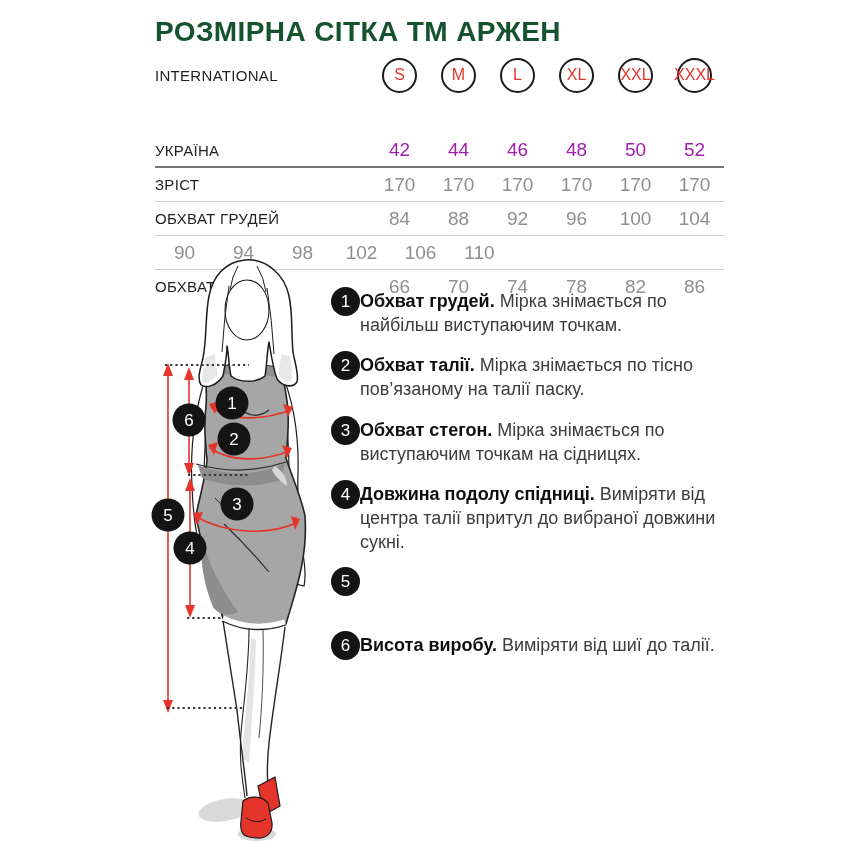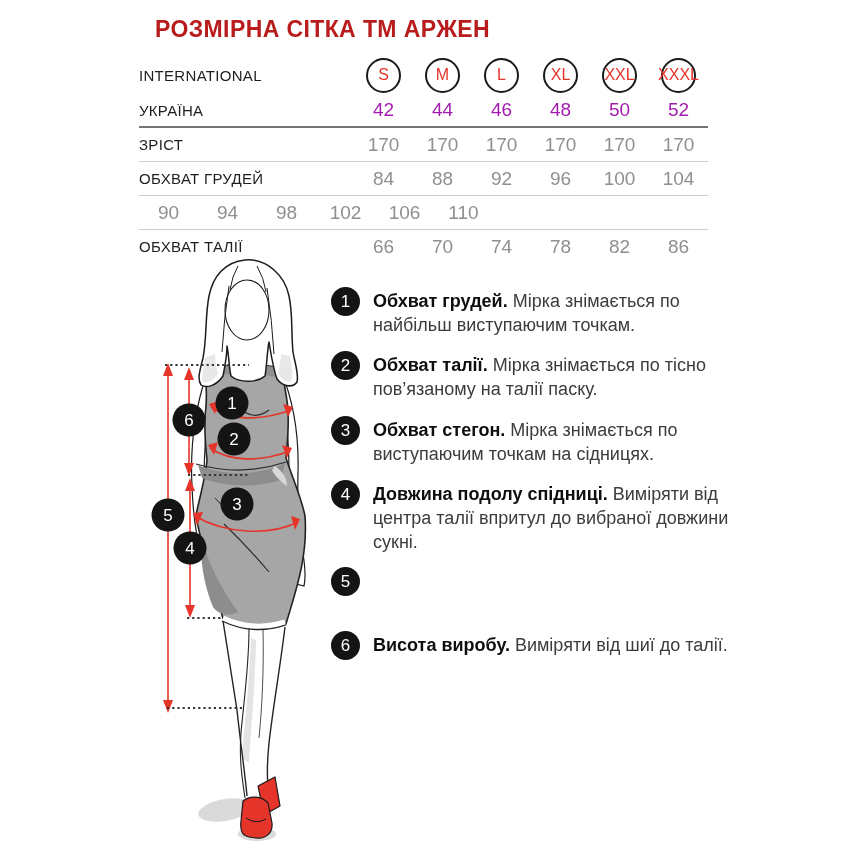--- a/index.html
+++ b/index.html
@@ -2,50 +2,50 @@
 <html><head>
 <meta charset="utf-8">
 <style>
   html,body{margin:0;padding:0;background:#ffffff;}
   .page{
     position:relative;width:850px;height:850px;background:#fff;overflow:hidden;
     font-family:"Liberation Sans",sans-serif;color:#1e1e1e;
   }
   
   .title{
-    position:absolute;left:155px;top:16px;font-size:23px;font-weight:600;
-    letter-spacing:.4px;color:#b91c1c;
-  }
-  
-  .size-table{position:absolute;left:139px;top:56px;width:569px;}
+    position:absolute;left:155px;top:16px;font-size:28px;font-weight:600;
+    letter-spacing:.4px;color:#14532d;
+  }
+  
+  .size-table{position:absolute;left:155px;top:56px;width:569px;}
   .t-row{display:flex;align-items:center;}
   .t-label{flex:1;font-size:15px;color:#1f1f1f;letter-spacing:.3px;}
   .t-cell{width:59px;text-align:center;flex:0 0 auto;display:flex;justify-content:center;align-items:center;}
   .row-intl{height:38px;}
-  .row-ua{height:32px;}
+  .row-ua{height:32px;margin-top:40px;}
   .size-circle{
     width:31px;height:31px;border:2px solid #1a1a1a;border-radius:50%;
     display:flex;align-items:center;justify-content:center;flex:0 0 auto;
   }
   .size-letter{color:#e5352b;font-size:16px;font-weight:500;white-space:nowrap;}
   .ua-val{font-size:19px;color:#a21caf;}
   .t-body{border-top:2px solid #757575;}
   .t-body .t-row{height:33px;}
   .t-body .t-row + .t-row{border-top:1px solid #cdcdcd;}
   .g-val{font-size:19px;color:#8f8f8f;}
   
   .figure{position:absolute;left:145px;top:258px;width:200px;height:590px;}
   
   .instr{position:absolute;left:331px;width:404px;display:flex;align-items:flex-start;}
   .badge{
     width:29px;height:29px;border-radius:50%;background:#141414;color:#fff;
     display:flex;align-items:center;justify-content:center;font-size:17px;font-weight:500;
     flex:0 0 auto;margin-top:0;
   }
-  .instr-text{margin-left:13px;width:360px;font-size:18px;line-height:24px;color:#3c3c3c;margin-top:2px;}
+  .instr-text{width:360px;font-size:18px;line-height:24px;color:#3c3c3c;margin-top:2px;}
   .instr-text b{color:#0e0e0e;font-weight:700;}
 </style>
 </head>
 <body>
 
 <div class="page">
 
   <div class="title">РОЗМІРНА СІТКА ТМ АРЖЕН</div>
 
   <div class="size-table">

